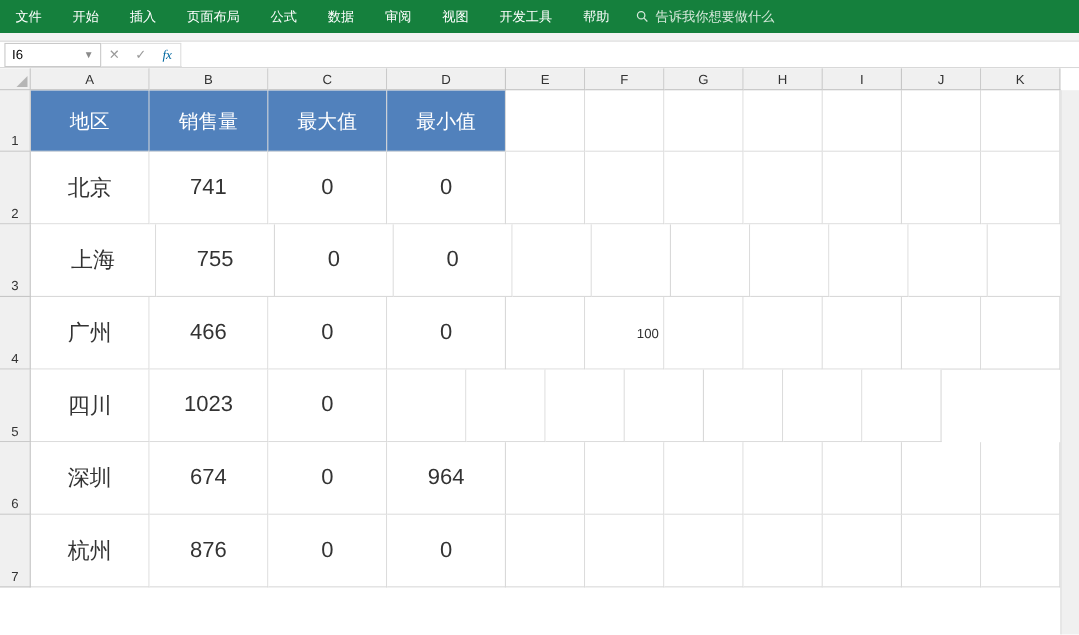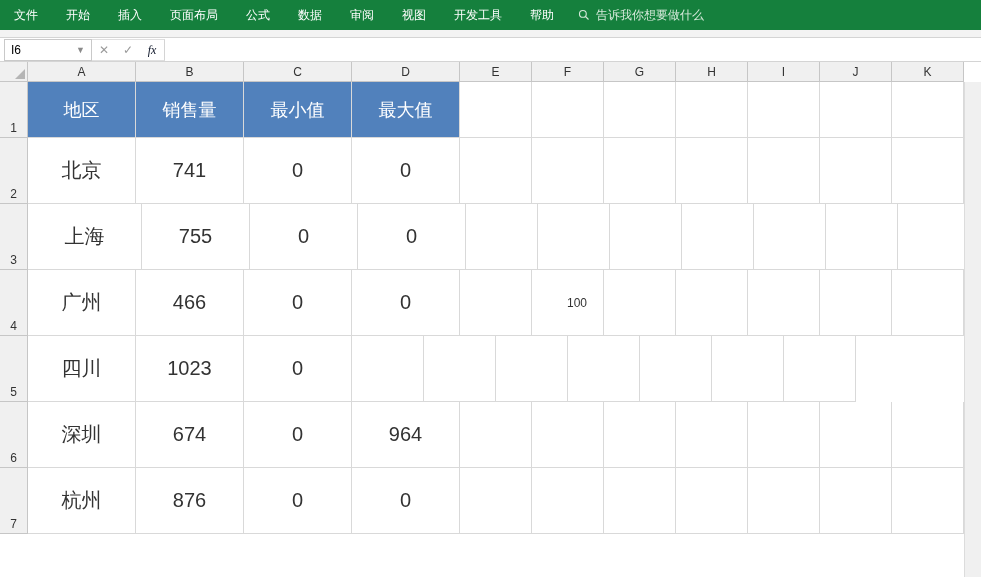--- a/index.html
+++ b/index.html
@@ -12,37 +12,37 @@
   .ribbon-tabs .search-icon { width: 12px; height: 12px; display: inline-block; }
   .ribbon-body { background: #f3f3f3; height: 8px; border-bottom: 1px solid #d4d4d4; }
 
   
   .formula-row { display: flex; align-items: stretch; height: 24px; border-bottom: 1px solid #d4d4d4; background: #fff; }
   .namebox-wrap { display: flex; align-items: center; }
   .namebox { width: 88px; height: 22px; border: 1px solid #c9c9c9; background: #fff; font-size: 12px; padding: 0 6px; display: flex; align-items: center; justify-content: space-between; margin: 1px 0 1px 4px; }
   .namebox .dd { color: #8a8a8a; font-size: 9px; }
   .fb-controls { display: flex; align-items: center; border: 1px solid #e0e0e0; border-left: none; border-right: 1px solid #d4d4d4; height: 22px; margin: 1px 0; }
   .fb-btn { width: 24px; text-align: center; color: #9a9a9a; font-size: 12px; line-height: 20px; }
-  .fb-fx { font-style: italic; font-family: "Times New Roman", serif; color: #0f172a; }
+  .fb-fx { font-style: italic; font-family: "Times New Roman", serif; color: #0369a1; }
   .formula-input { flex: 1; border: none; height: 22px; font-size: 12px; padding: 0 6px; outline: none; }
 
   
   .grid-wrap { position: relative; width: 981px; height: calc(577px - 30px - 8px - 24px); overflow: hidden; background: #fff; }
   .corner { position: absolute; left: 0; top: 0; width: 28px; height: 20px; background: #f0f0f0; border-right: 1px solid #c6c6c6; border-bottom: 1px solid #c6c6c6; z-index: 3; }
   .corner::after { content: ""; position: absolute; right: 2px; bottom: 2px; width: 0; height: 0; border-left: 10px solid transparent; border-bottom: 10px solid #b5b5b5; }
   .col-headers { position: absolute; left: 28px; top: 0; height: 20px; display: flex; z-index: 2; background: #f0f0f0; }
   .col-h { border-right: 1px solid #c6c6c6; border-bottom: 1px solid #c6c6c6; font-size: 12px; color: #333; display: flex; align-items: center; justify-content: center; background: #f0f0f0; }
   .row-headers { position: absolute; left: 0; top: 20px; width: 28px; z-index: 2; background: #f0f0f0; }
   .row-h { border-right: 1px solid #c6c6c6; border-bottom: 1px solid #c6c6c6; font-size: 12px; color: #333; display: flex; align-items: flex-end; justify-content: center; padding-bottom: 2px; background: #f0f0f0; }
   .cells { position: absolute; left: 28px; top: 20px; }
   .row { display: flex; }
   .cell { border-right: 1px solid #d9d9d9; border-bottom: 1px solid #d9d9d9; display: flex; align-items: center; justify-content: center; font-size: 20px; color: #333; background: #fff; }
   .cell.header-cell { background: #5181bc; color: #fff; font-size: 18px; }
   .cell.data-cell { font-size: 20px; }
-  .cell.thin { font-size: 12px; justify-content: flex-end; padding-right: 16px; }
+  .cell.thin { font-size: 12px; justify-content: flex-end; padding-right: 4px; }
 
   
   .vscroll { position: absolute; right: 0; top: 20px; bottom: 0; width: 17px; background: #f0f0f0; border-left: 1px solid #dcdcdc; }
 </style>
 </head>
 <body>
 
 <div class="ribbon-tabs">
   <div class="tab">文件</div>
   <div class="tab">开始</div>
@@ -102,22 +102,22 @@
       <div class="row-h" style="height: 66px;">3</div>
       <div class="row-h" style="height: 66px;">4</div>
       <div class="row-h" style="height: 66px;">5</div>
       <div class="row-h" style="height: 66px;">6</div>
       <div class="row-h" style="height: 66px;">7</div>
     </div>
   <div class="cells" id="cells">
       <div class="row">
         <div class="cell header-cell" style="width: 108px; height: 56px;">地区</div>
         <div class="cell header-cell" style="width: 108px; height: 56px;">销售量</div>
+        <div class="cell header-cell" style="width: 108px; height: 56px;">最大值</div>
         <div class="cell header-cell" style="width: 108px; height: 56px;">最小值</div>
-        <div class="cell header-cell" style="width: 108px; height: 56px;">最大值</div>
         <div class="cell thin" style="width: 72px; height: 56px;"></div>
         <div class="cell thin" style="width: 72px; height: 56px;"></div>
         <div class="cell thin" style="width: 72px; height: 56px;"></div>
         <div class="cell thin" style="width: 72px; height: 56px;"></div>
         <div class="cell thin" style="width: 72px; height: 56px;"></div>
         <div class="cell thin" style="width: 72px; height: 56px;"></div>
         <div class="cell thin" style="width: 72px; height: 56px;"></div>
       </div>
       <div class="row">
         <div class="cell data-cell" style="width: 108px; height: 66px;">北京</div>

